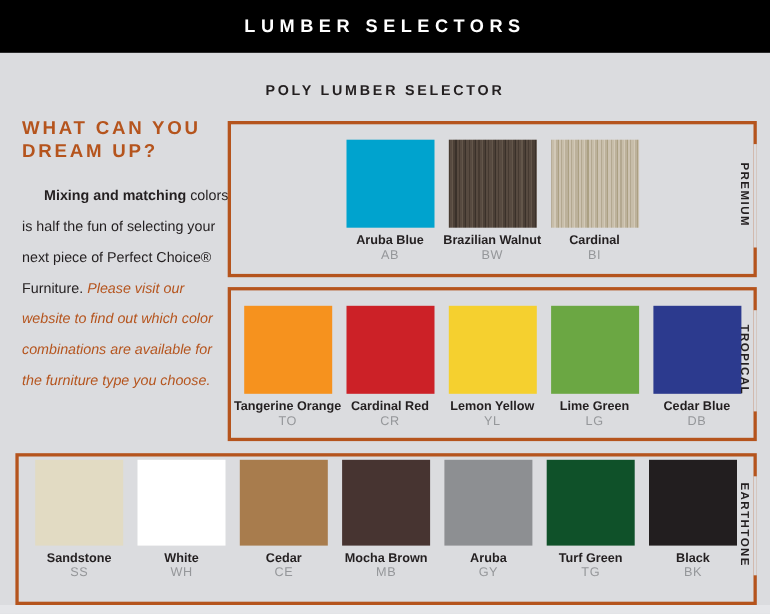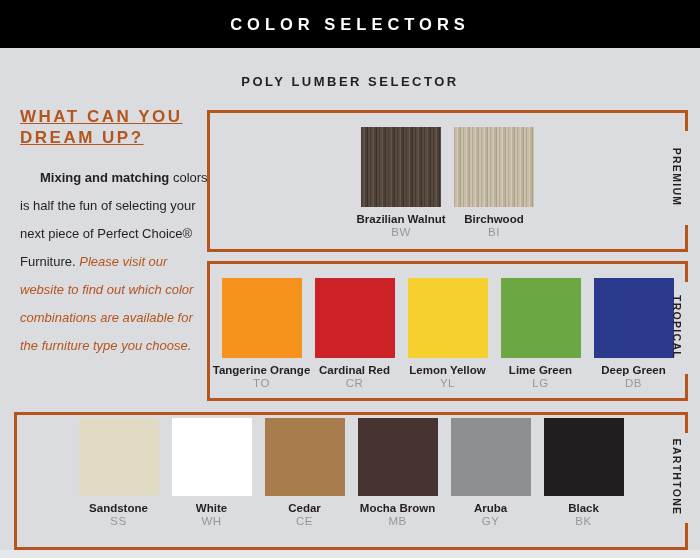--- a/index.html
+++ b/index.html
@@ -9,21 +9,21 @@
 
   .topbar { position:absolute; top:0; left:0; width:700px; height:48px; background:#000;
             display:flex; align-items:center; justify-content:center; }
   .topbar h1 { color:#fff; font-size:16.5px; font-weight:bold; letter-spacing:5px; }
 
   .subtitle { position:absolute; top:74px; left:0; width:700px; text-align:center;
               font-size:13px; font-weight:bold; letter-spacing:2.5px; color:#231F20; }
 
   .intro { position:absolute; left:20px; top:106px; width:194px; }
   .intro-heading { font-size:17px; font-weight:bold; letter-spacing:2.5px;
-                   color:#B5541D; line-height:21px;text-decoration:underline; }
+                   color:#B5541D; line-height:21px; }
   .intro-text { margin-top:16px; font-size:13px; line-height:28px; color:#231F20; }
   .intro-text strong { font-weight:bold;padding-left:20px; }
   .orange { color:#B5541D;font-style:italic; }
 
   .box { position:absolute; border:3px solid #B5541D; }
   .premium   { left:207px; top:110px; width:481px; height:142px; }
   .tropical  { left:207px; top:261px; width:481px; height:140px; }
   .earthtone { left:14px;  top:412px; width:674px; height:138px; }
 
   .swatches { display:flex; justify-content:center; gap:13px; padding-top:14px; }
@@ -52,43 +52,48 @@
       #aba083 6px 7px, #ccc2b0 7px 9px); }
 
   .footer-strip { position:absolute; left:0; bottom:0; width:700px; height:8px; background:#E5E6E9; }
 </style>
 </head>
 <body>
 
 <div class="page">
 
   <header class="topbar">
-    <h1>COLOR SELECTORS</h1>
+    <h1>LUMBER SELECTORS</h1>
   </header>
 
   <h2 class="subtitle">POLY LUMBER SELECTOR</h2>
 
   <aside class="intro">
     <div class="intro-heading">
       <div>WHAT CAN YOU</div>
       <div>DREAM UP?</div>
     </div>
     <p class="intro-text"><strong>Mixing and matching</strong><span> colors is half the fun of selecting your next piece of Perfect Choice® Furniture. </span><span class="orange">Please visit our website to find out which color combinations are available for the furniture type you choose.</span></p>
   </aside>
 
   <section class="box premium">
     <div class="swatches">
       <div class="swatch-item">
+        <div class="chip" style="background: rgb(0, 163, 206);"></div>
+        <div class="chip-name">Aruba Blue</div>
+        <div class="chip-code">AB</div>
+      </div>
+      <div class="swatch-item">
         <div class="chip tex-walnut"></div>
         <div class="chip-name">Brazilian Walnut</div>
         <div class="chip-code">BW</div>
       </div>
       <div class="swatch-item">
         <div class="chip tex-birch"></div>
-        <div class="chip-name">Birchwood</div>
+        <div class="chip-name">Cardinal</div>
         <div class="chip-code">BI</div>
       </div>
     </div>
     <div class="vmask"></div>
     <span class="vlabel">PREMIUM</span>
   </section>
 
   <section class="box tropical">
     <div class="swatches">
       <div class="swatch-item">
@@ -106,21 +111,21 @@
         <div class="chip-name">Lemon Yellow</div>
         <div class="chip-code">YL</div>
       </div>
       <div class="swatch-item">
         <div class="chip" style="background: rgb(107, 167, 67);"></div>
         <div class="chip-name">Lime Green</div>
         <div class="chip-code">LG</div>
       </div>
       <div class="swatch-item">
         <div class="chip" style="background: rgb(44, 58, 142);"></div>
-        <div class="chip-name">Deep Green</div>
+        <div class="chip-name">Cedar Blue</div>
         <div class="chip-code">DB</div>
       </div>
     </div>
     <div class="vmask"></div>
     <span class="vlabel">TROPICAL</span>
   </section>
 
   <section class="box earthtone">
     <div class="swatches">
       <div class="swatch-item">
@@ -142,20 +147,25 @@
         <div class="chip" style="background: rgb(71, 52, 49);"></div>
         <div class="chip-name">Mocha Brown</div>
         <div class="chip-code">MB</div>
       </div>
       <div class="swatch-item">
         <div class="chip" style="background: rgb(141, 143, 146);"></div>
         <div class="chip-name">Aruba</div>
         <div class="chip-code">GY</div>
       </div>
       <div class="swatch-item">
+        <div class="chip" style="background: rgb(15, 81, 41);"></div>
+        <div class="chip-name">Turf Green</div>
+        <div class="chip-code">TG</div>
+      </div>
+      <div class="swatch-item">
         <div class="chip" style="background: rgb(34, 30, 31);"></div>
         <div class="chip-name">Black</div>
         <div class="chip-code">BK</div>
       </div>
     </div>
     <div class="vmask"></div>
     <span class="vlabel">EARTHTONE</span>
   </section>
 
   <div class="footer-strip"></div>

